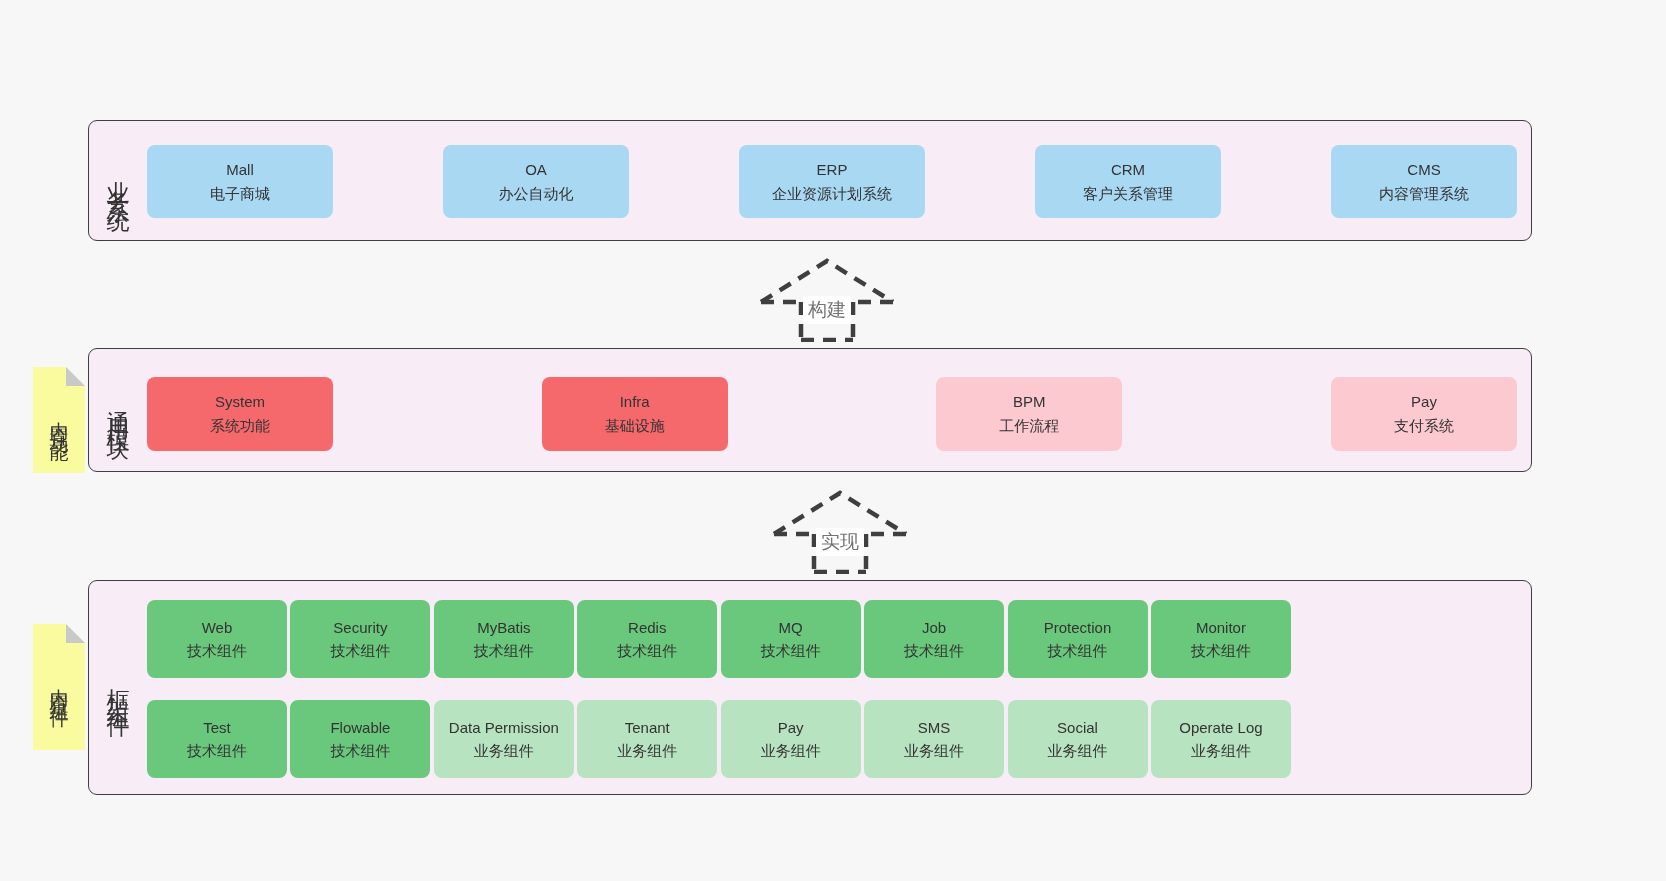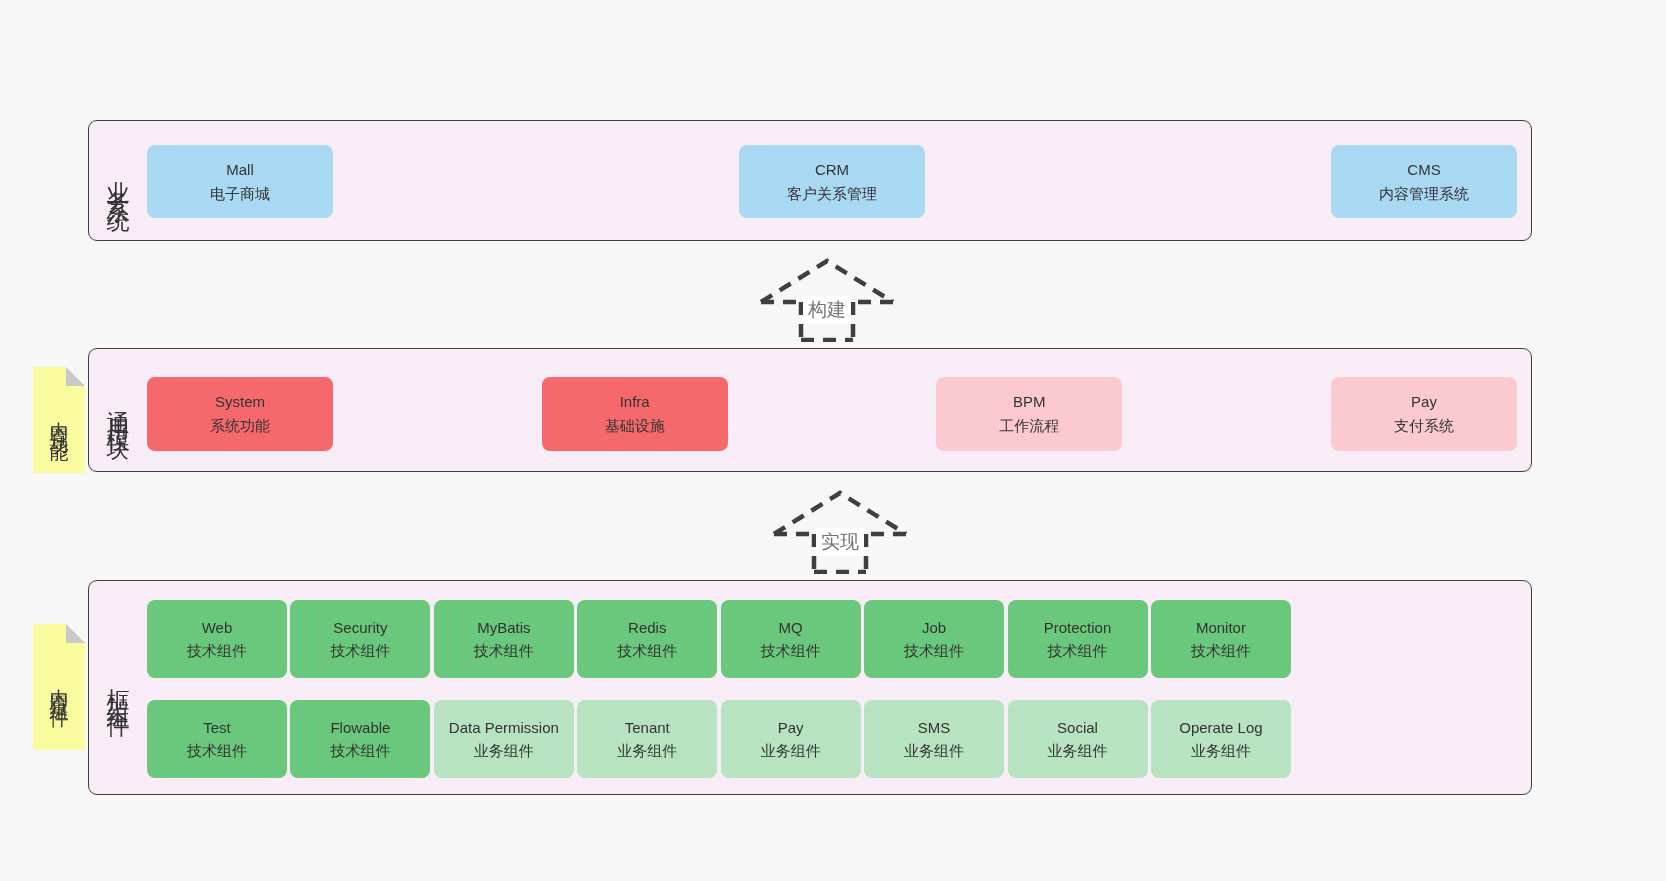--- a/index.html
+++ b/index.html
@@ -135,20 +135,28 @@
 <div class="stage">
 
   <div class="section section-1">
     <div class="v-label">业务系统</div>
     <div class="row row-6">
       <div class="box box-6 blue">
         <span>Mall</span>
         <span>电子商城</span>
       </div>
       <div class="box box-6 blue">
+        <span>OA</span>
+        <span>办公自动化</span>
+      </div>
+      <div class="box box-6 blue">
+        <span>ERP</span>
+        <span>企业资源计划系统</span>
+      </div>
+      <div class="box box-6 blue">
         <span>CRM</span>
         <span>客户关系管理</span>
       </div>
       <div class="box box-6 blue">
         <span>CMS</span>
         <span>内容管理系统</span>
       </div>
     </div>
   </div>
 

